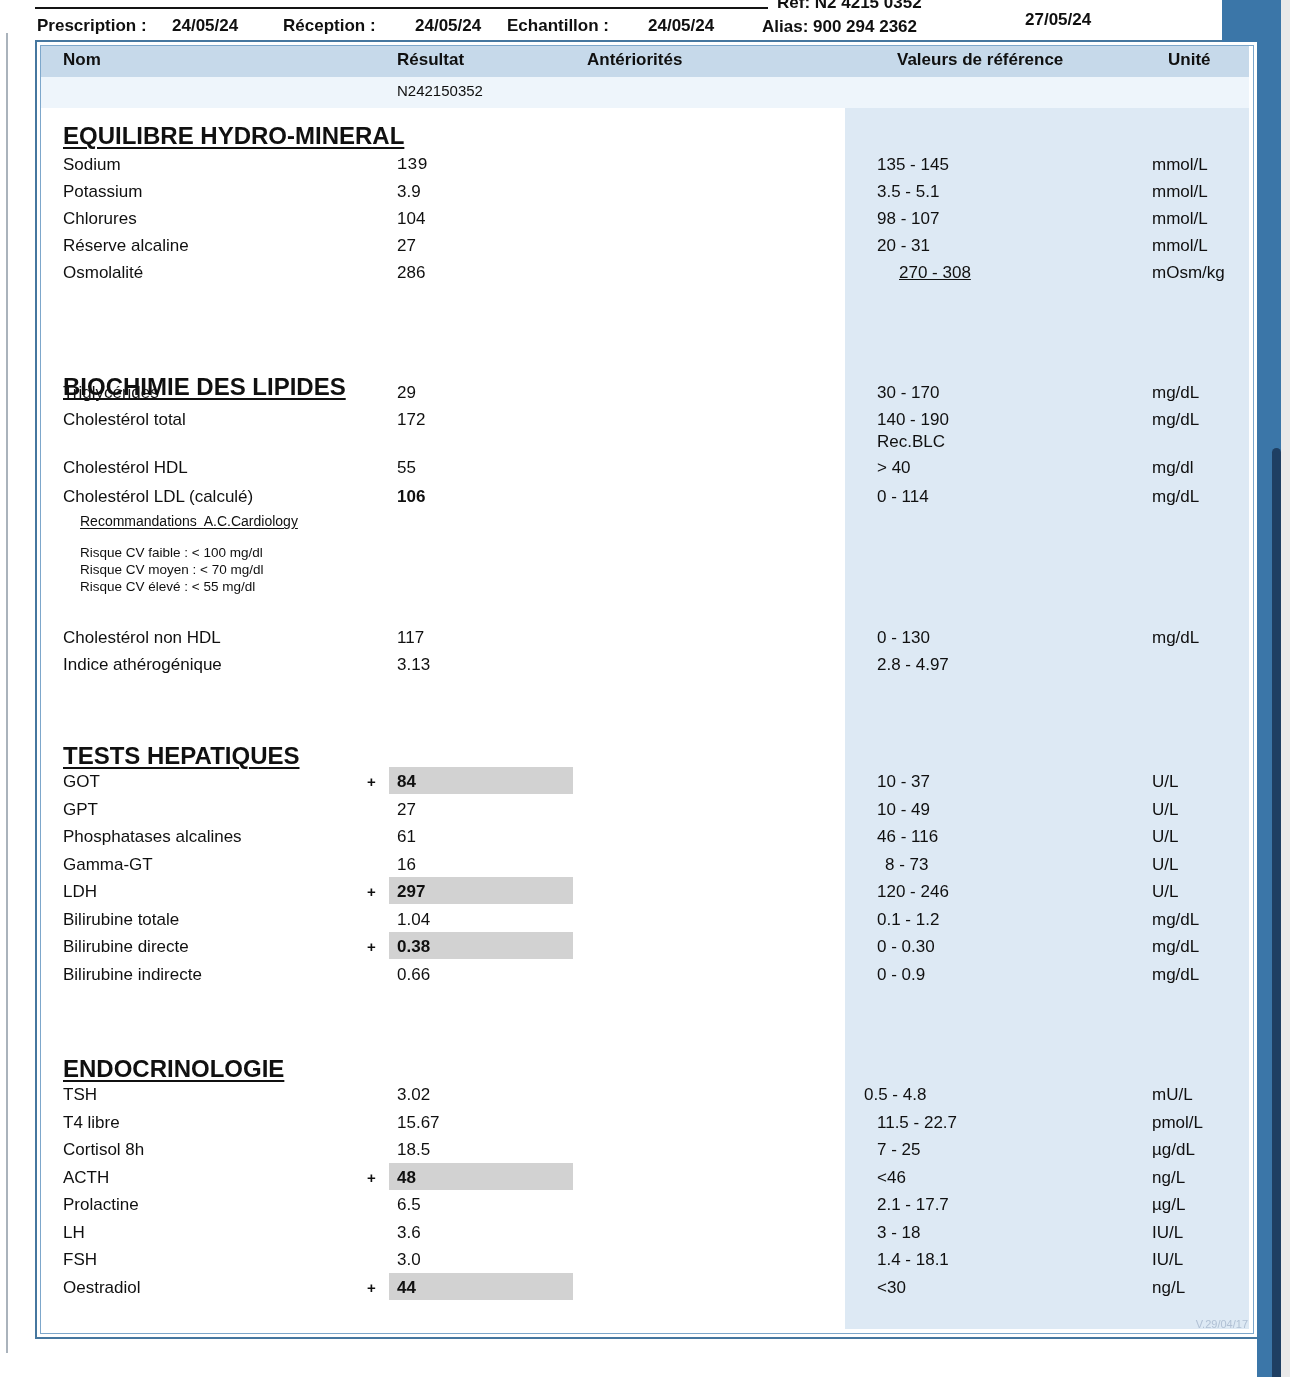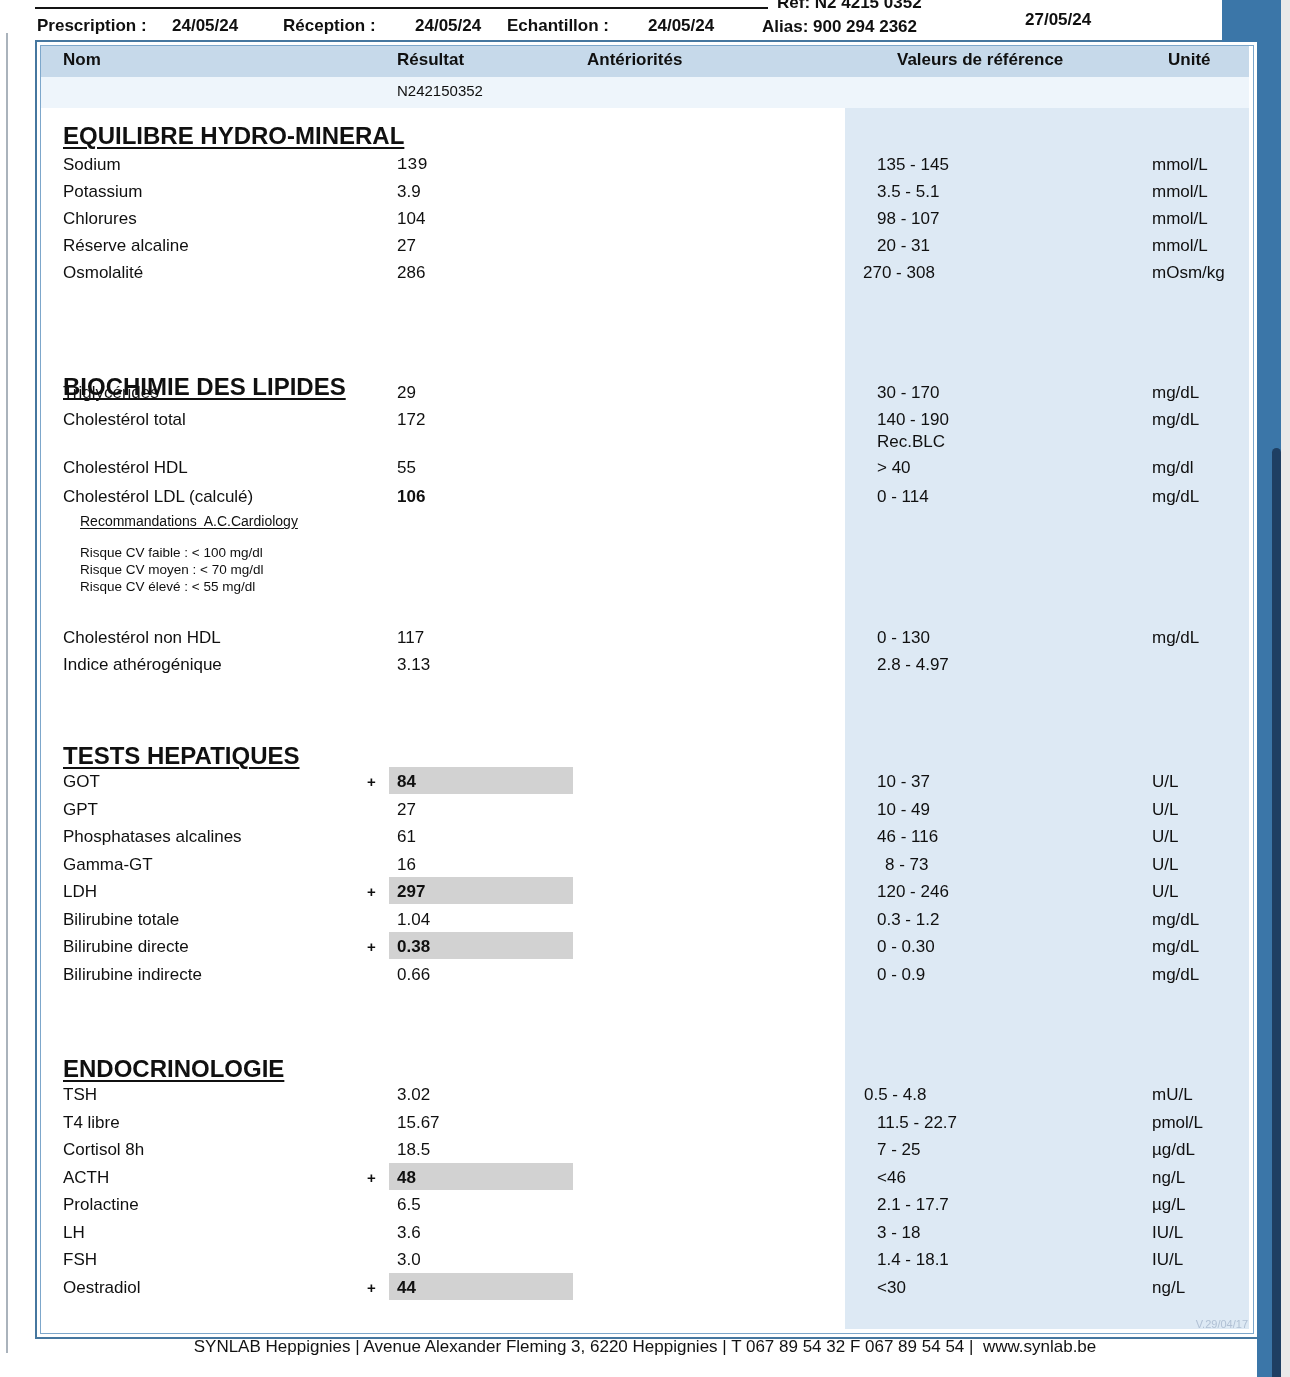--- a/index.html
+++ b/index.html
@@ -80,21 +80,21 @@
       <span class="cell" style="left: 63px; top: 209px;">Chlorures</span>
       <span class="cell" style="left: 397px; top: 209px;">104</span>
       <span class="cell" style="left: 877px; top: 209px;">98 - 107</span>
       <span class="cell" style="left: 1152px; top: 209px;">mmol/L</span>
       <span class="cell" style="left: 63px; top: 236px;">Réserve alcaline</span>
       <span class="cell" style="left: 397px; top: 236px;">27</span>
       <span class="cell" style="left: 877px; top: 236px;">20 - 31</span>
       <span class="cell" style="left: 1152px; top: 236px;">mmol/L</span>
       <span class="cell" style="left: 63px; top: 263px;">Osmolalité</span>
       <span class="cell" style="left: 397px; top: 263px;">286</span>
-      <span class="cell" style="left: 863px; top: 263px;">270 - 308</span>
+      <span class="cell" style="left: 899px; top: 263px; text-decoration: underline;">270 - 308</span>
       <span class="cell" style="left: 1152px; top: 263px;">mOsm/kg</span>
       <span class="section-title" style="left: 63px; top: 353px; margin-top: 20px;">BIOCHIMIE DES LIPIDES</span>
       <span class="cell" style="left: 63px; top: 383px;">Triglycérides</span>
       <span class="cell" style="left: 397px; top: 383px;">29</span>
       <span class="cell" style="left: 877px; top: 383px;">30 - 170</span>
       <span class="cell" style="left: 1152px; top: 383px;">mg/dL</span>
       <span class="cell" style="left: 63px; top: 410px;">Cholestérol total</span>
       <span class="cell" style="left: 397px; top: 410px;">172</span>
       <span class="cell" style="left: 877px; top: 410px;">140 - 190</span>
       <span class="cell" style="left: 877px; top: 432px;">Rec.BLC</span>
@@ -138,21 +138,21 @@
       <span class="cell" style="left: 877px; top: 854.5px; margin-left: 8px;">8 - 73</span>
       <span class="cell" style="left: 1152px; top: 854.5px;">U/L</span>
       <span class="cell" style="left: 63px; top: 882px;">LDH</span>
       <span class="flag" style="left: 367px; top: 883px;">+</span>
       <span class="hl-box" style="left: 389px; top: 877px; width: 184px;"></span>
       <span class="cell" style="left: 397px; top: 882px; font-weight: bold;">297</span>
       <span class="cell" style="left: 877px; top: 882px;">120 - 246</span>
       <span class="cell" style="left: 1152px; top: 882px;">U/L</span>
       <span class="cell" style="left: 63px; top: 909.5px;">Bilirubine totale</span>
       <span class="cell" style="left: 397px; top: 909.5px;">1.04</span>
-      <span class="cell" style="left: 877px; top: 909.5px;">0.3 - 1.2</span>
+      <span class="cell" style="left: 877px; top: 909.5px;">0.1 - 1.2</span>
       <span class="cell" style="left: 1152px; top: 909.5px;">mg/dL</span>
       <span class="cell" style="left: 63px; top: 937px;">Bilirubine directe</span>
       <span class="flag" style="left: 367px; top: 938px;">+</span>
       <span class="hl-box" style="left: 389px; top: 932px; width: 184px;"></span>
       <span class="cell" style="left: 397px; top: 937px; font-weight: bold;">0.38</span>
       <span class="cell" style="left: 877px; top: 937px;">0 - 0.30</span>
       <span class="cell" style="left: 1152px; top: 937px;">mg/dL</span>
       <span class="cell" style="left: 63px; top: 964.5px;">Bilirubine indirecte</span>
       <span class="cell" style="left: 397px; top: 964.5px;">0.66</span>
       <span class="cell" style="left: 877px; top: 964.5px;">0 - 0.9</span>
@@ -197,14 +197,13 @@
     </div>
 
   <span id="version-note">V.29/04/17</span>
 
   <div id="right-gray"></div>
   <div id="blue-corner"></div>
   <div id="blue-strip"></div>
   <div id="scroll-thumb"></div>
   <div id="left-edge"></div>
 
-  <div id="footer-line">SYNLAB Heppignies | Avenue Alexander Fleming 3, 6220 Heppignies | T 067 89 54 32 F 067 89 54 54 |  www.synlab.be</div>
 </div>
 
 </body></html>

